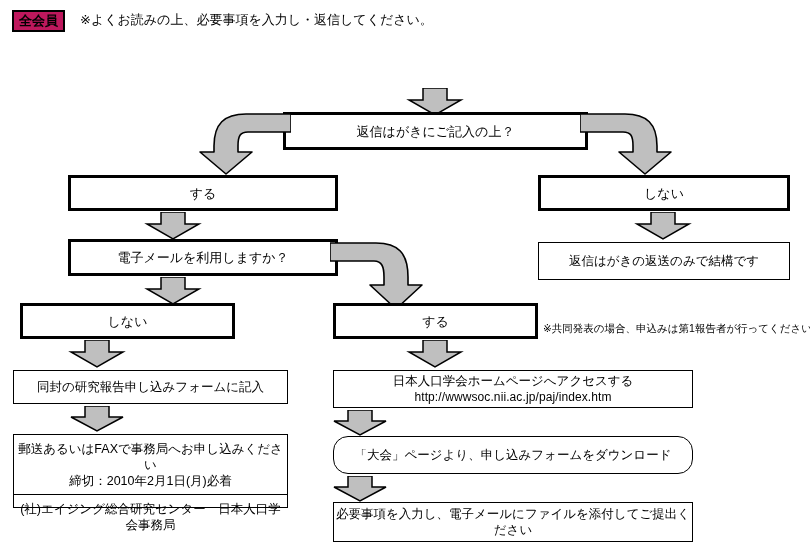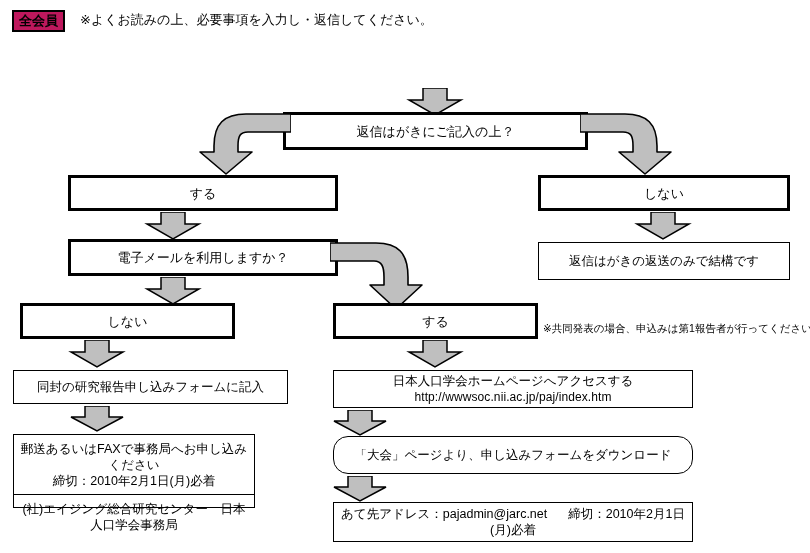--- a/index.html
+++ b/index.html
@@ -184,21 +184,21 @@
       <polygon points="18,0 42,0 42,11 56,11 30,25 4,11 18,11" fill="#bfbfbf" stroke="#000000" stroke-width="1.5"></polygon>
     </svg>
   </div>
 
   <div class="arrow" style="left:330px; top:410px;">
     <svg width="60" height="26" viewBox="0 0 60 26">
       <polygon points="18,0 42,0 42,11 56,11 30,25 4,11 18,11" fill="#bfbfbf" stroke="#000000" stroke-width="1.5"></polygon>
     </svg>
   </div>
 
-  <div class="abs box box-thin" style="left:13px; top:434px; width:242px; height:74px; justify-content:flex-start; padding-top:4px;">
+  <div class="abs box box-thin" style="left:13px; top:434px; width:275px; height:74px; justify-content:flex-start; padding-top:4px;">
     <div class="box-sec t12">
       <div>郵送あるいはFAXで事務局へお申し込みください</div>
       <div>締切：2010年2月1日(月)必着</div>
     </div>
     <div class="divider-line"></div>
     <div class="box-sec t12">
       <div>(社)エイジング総合研究センター　日本人口学会事務局</div>
     </div>
   </div>
 
@@ -206,20 +206,16 @@
     <span>「大会」ページより、申し込みフォームをダウンロード</span>
   </div>
 
   <div class="arrow" style="left:330px; top:476px;">
     <svg width="60" height="26" viewBox="0 0 60 26">
       <polygon points="18,0 42,0 42,11 56,11 30,25 4,11 18,11" fill="#bfbfbf" stroke="#000000" stroke-width="1.5"></polygon>
     </svg>
   </div>
 
   <div class="abs box box-thin t12" style="left:333px; top:502px; width:360px; height:40px;">
-    <span>
-      <span>あて先アドレス：pajadmin@jarc.net</span>
-      <span style="display:inline-block;width:14px;"></span>
-      <span>締切：2010年2月1日(月)必着</span>
-    </span>
+    <span>必要事項を入力し、電子メールにファイルを添付してご提出ください</span>
   </div>
 
 </div>
 
 </body></html>

